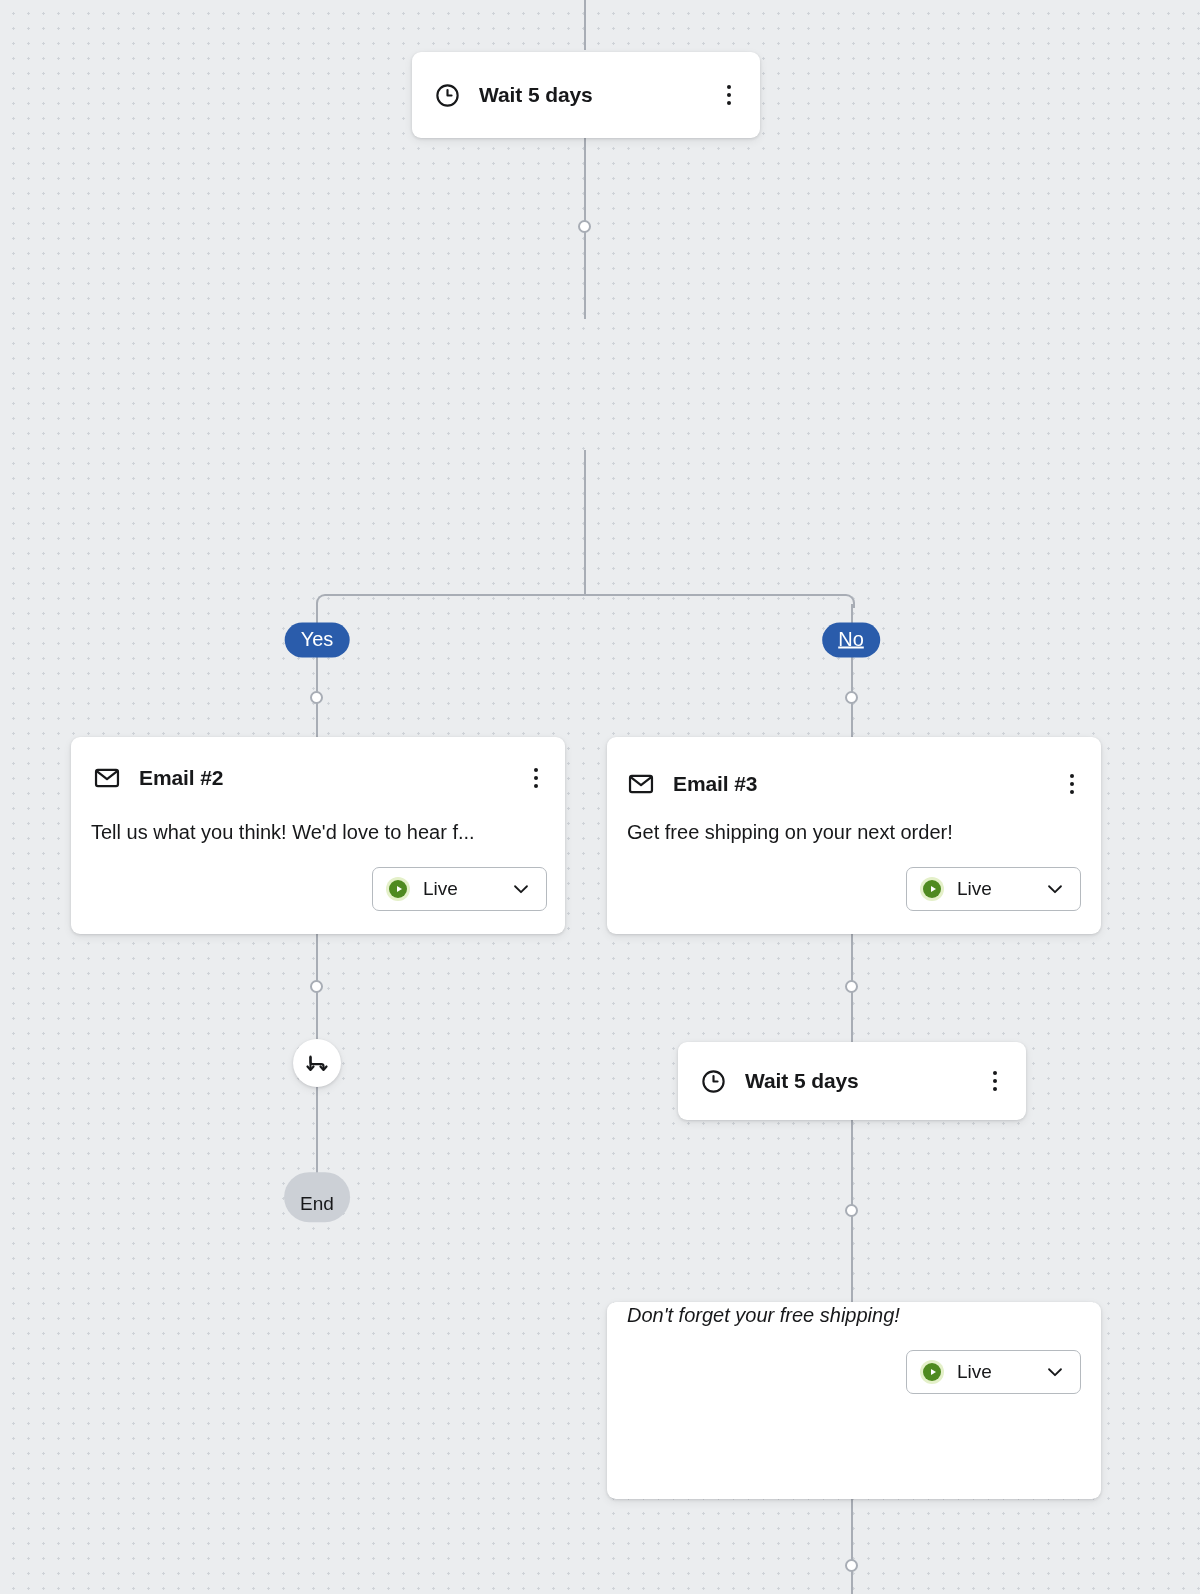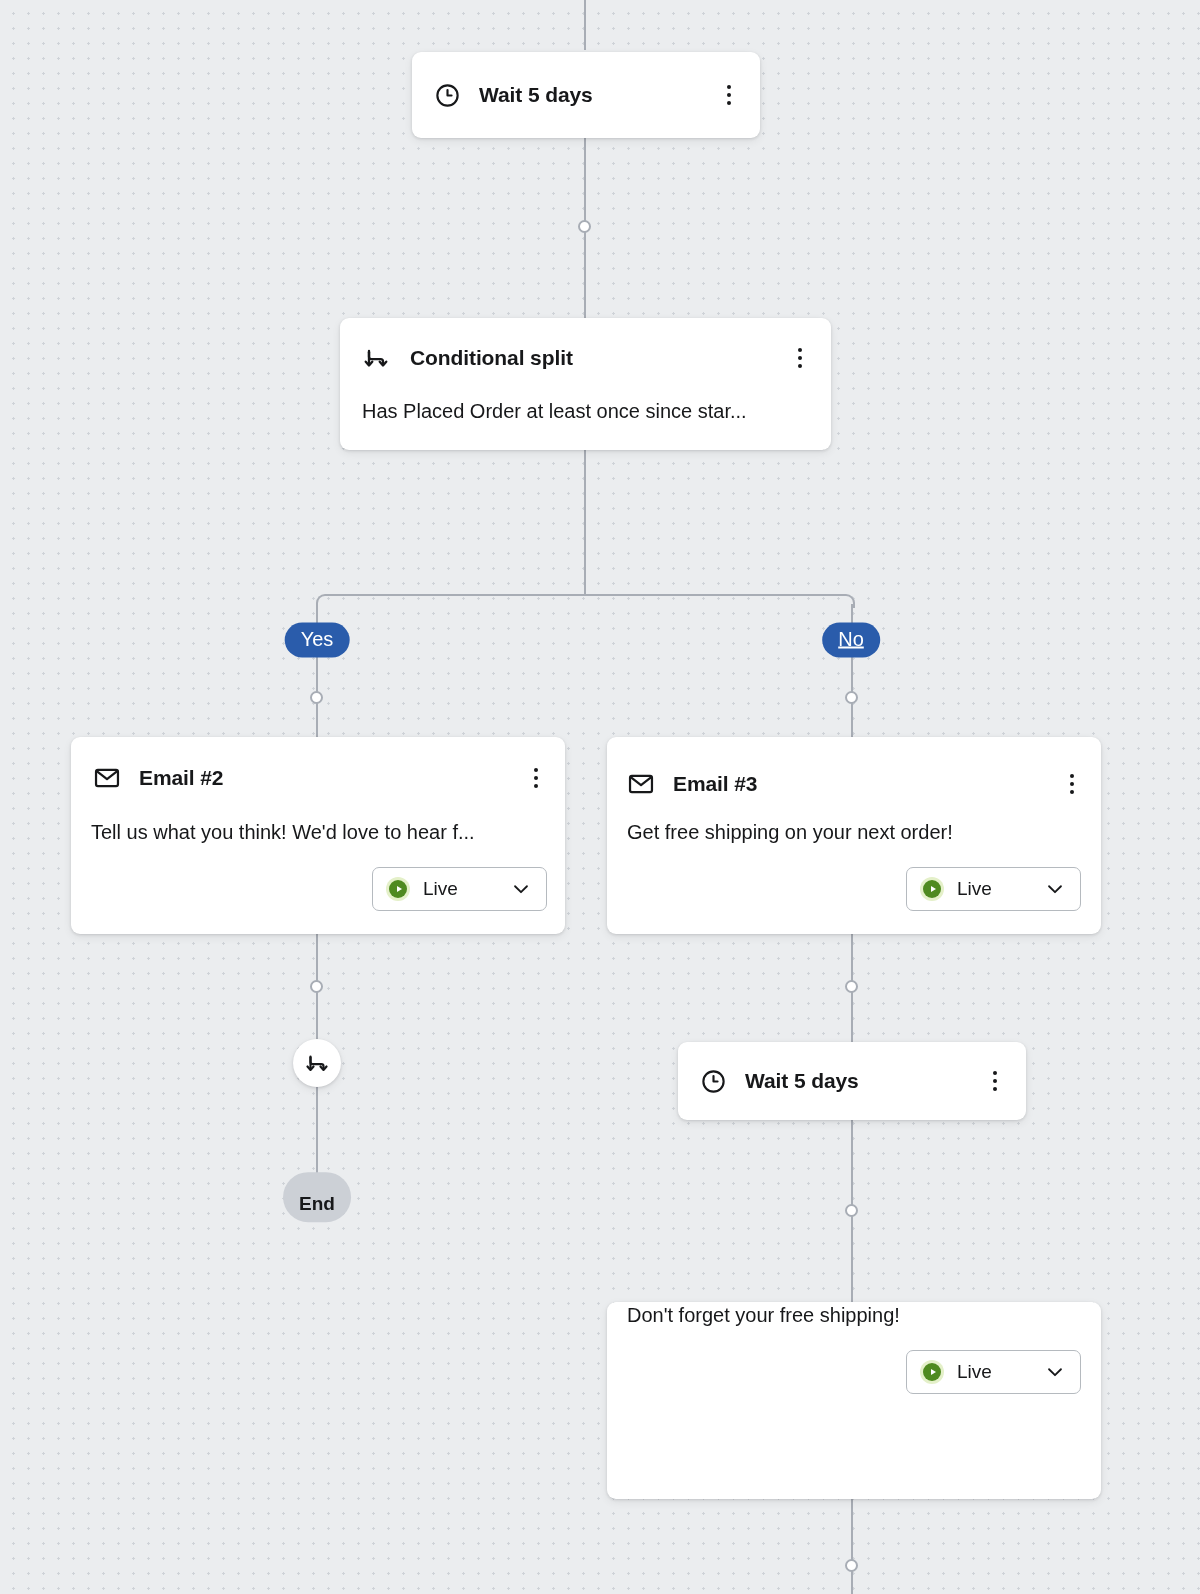--- a/index.html
+++ b/index.html
@@ -190,21 +190,20 @@
   .end-badge {
     position: absolute;
     transform: translate(-50%, -50%);
     background: #ccd0d6;
     color: #17181a;
     font-size: 19px;
     border-radius: 999px;
     padding: 20px 16px 6px;
     line-height: 1.25;
     white-space: nowrap;
-    font-weight: bold;
   }
 
   
   .split-circle {
     position: absolute;
     width: 48px;
     height: 48px;
     border-radius: 50%;
     background: #ffffff;
     box-shadow: 0 1px 3px rgba(23,24,26,.14), 0 3px 8px rgba(23,24,26,.07);
@@ -260,39 +259,20 @@
       </span>
       <span class="card-title">Wait 5 days</span>
       <span class="kebab">
           <i></i>
           <i></i>
           <i></i>
         </span>
     </div>
   </div>
 
-  <div class="node-card" style="left:340px; top:318px; width:491px; height:132px;">
-    <div class="card-head" style="padding:0 18px 0 22px; height:80px; gap:20px;">
-      <span class="card-icon">
-        <svg width="28" height="28" viewBox="0 0 24 24" fill="none" stroke="#17181a" stroke-width="2" stroke-linecap="round" stroke-linejoin="round">
-          <path d="M6 6 v5 a2 2 0 0 0 2 2 h8 a2 2 0 0 1 2 2 v2.6"></path>
-          <path d="M6 7 v10.6"></path>
-          <path d="M3.2 15.2 L6 18.4 L8.8 15.2"></path>
-          <path d="M15.2 15.2 L18 18.4 L20.8 15.2"></path>
-        </svg>
-      </span>
-      <span class="card-title">Conditional split</span>
-      <span class="kebab">
-          <i></i>
-          <i></i>
-          <i></i>
-        </span>
-    </div>
-    <div class="card-body" style="padding:0 22px;">Has Placed Order at least once since star...</div>
-  </div>
 
   <div class="branch-badge" style="left:317px; top:640px;">Yes</div>
   <div class="branch-badge" style="left:851px; top:640px;text-decoration:underline;">No</div>
 
   <div class="node-card" style="left:71px; top:737px; width:494px; height:197px;">
     <div class="card-head" style="padding:0 16px 0 22px; height:82px; gap:18px;">
       <span class="card-icon">
         <svg width="28" height="28" viewBox="0 0 24 24" fill="none" stroke="#17181a" stroke-width="1.9" stroke-linecap="round" stroke-linejoin="round">
           <rect x="2.6" y="5" width="18.8" height="14" rx="1.6"></rect>
           <path d="M3.2 6.2 L12 13 L20.8 6.2"></path>
@@ -376,21 +356,21 @@
       <span class="card-title">Wait 5 days</span>
       <span class="kebab">
           <i></i>
           <i></i>
           <i></i>
         </span>
     </div>
   </div>
 
   <div class="node-card" style="left:607px; top:1302px; width:494px; height:197px;">
-    <div class="card-body" style="padding:0 20px;">Don't forget your free shipping!</div>
+    <div class="card-body" style="padding:0 20px;font-style:italic;">Don't forget your free shipping!</div>
     <div class="status-row" style="padding:22px 20px 0 0;">
       <div class="status-pill" style="width:175px;">
         <span class="status-dot-wrap">
             <span class="status-dot"></span>
           </span>
         <span class="status-label">Live</span>
         <span class="chev">
           <svg width="22" height="22" viewBox="0 0 24 24" fill="none" stroke="#17181a" stroke-width="2" stroke-linecap="round" stroke-linejoin="round">
               <path d="M5.5 9 L12 15.5 L18.5 9"></path>
             </svg>

